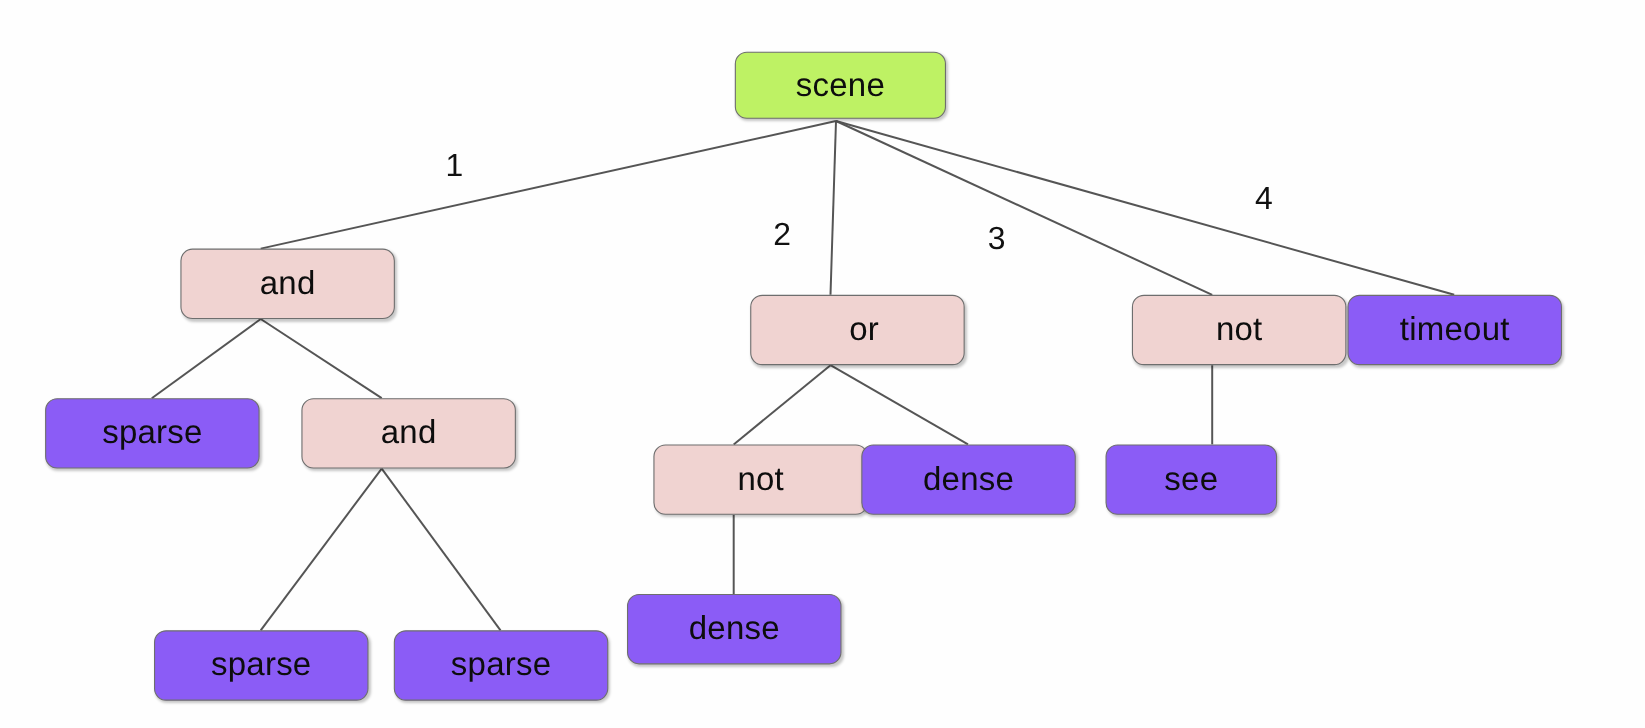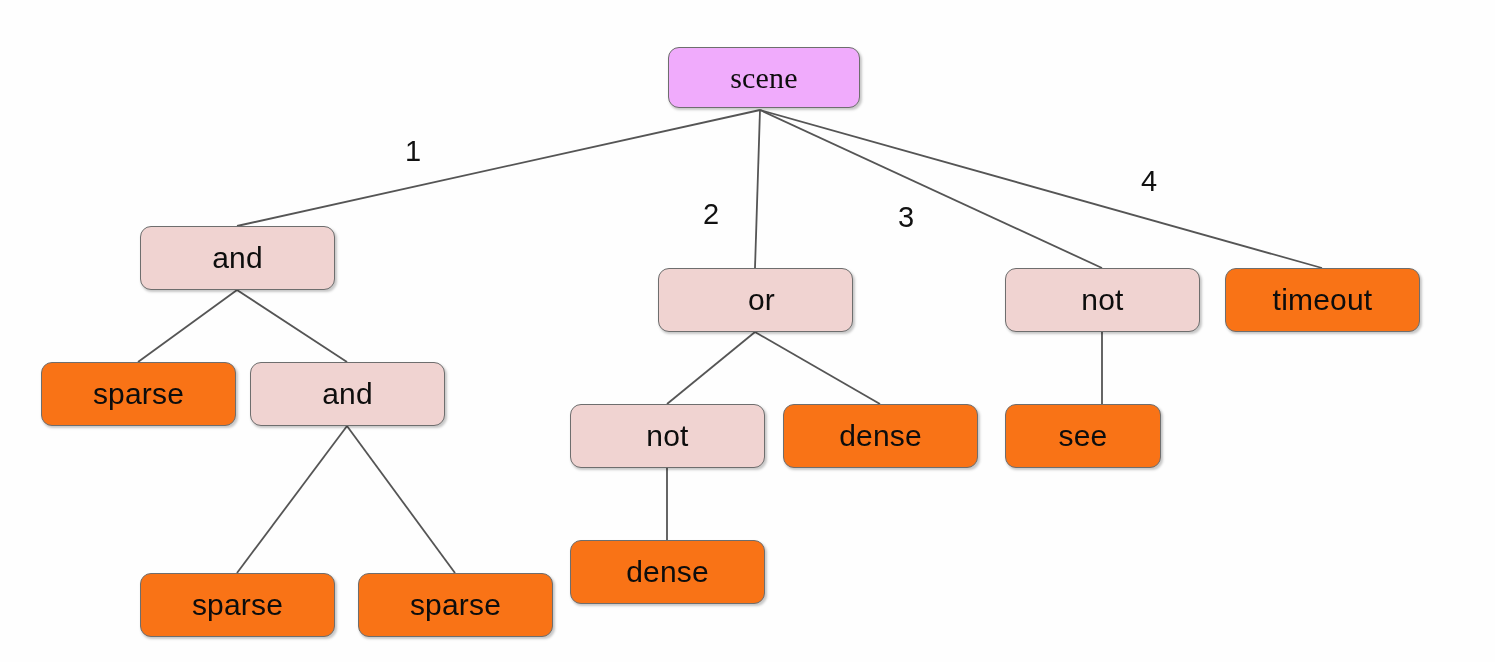--- a/index.html
+++ b/index.html
@@ -31,23 +31,23 @@
     display: flex;
     align-items: center;
     justify-content: center;
     color: #0d0d0d;
     font-size: 30px;
     line-height: 1;
     letter-spacing: 0.2px;
     box-shadow: 1.5px 2px 2.5px rgba(0,0,0,0.22);
     user-select: none;
   }
-  .node.root   { background: #f0abfc; font-family: Liberation Serif, serif; }
-  .node.op     { background: #f0d3d1; }
-  .node.leaf   { background: #f97316; }
+  .node.root   { background: #bef264; }
+  .node.op     { background: #f0d3d1; margin-left: 24px; }
+  .node.leaf   { background: #8b5cf6; }
   .node-label { pointer-events: none; }
   .edge-label {
     position: absolute;
     font-size: 29px;
     color: #111111;
     line-height: 1;
     user-select: none;
   }
 </style>
 </head>

